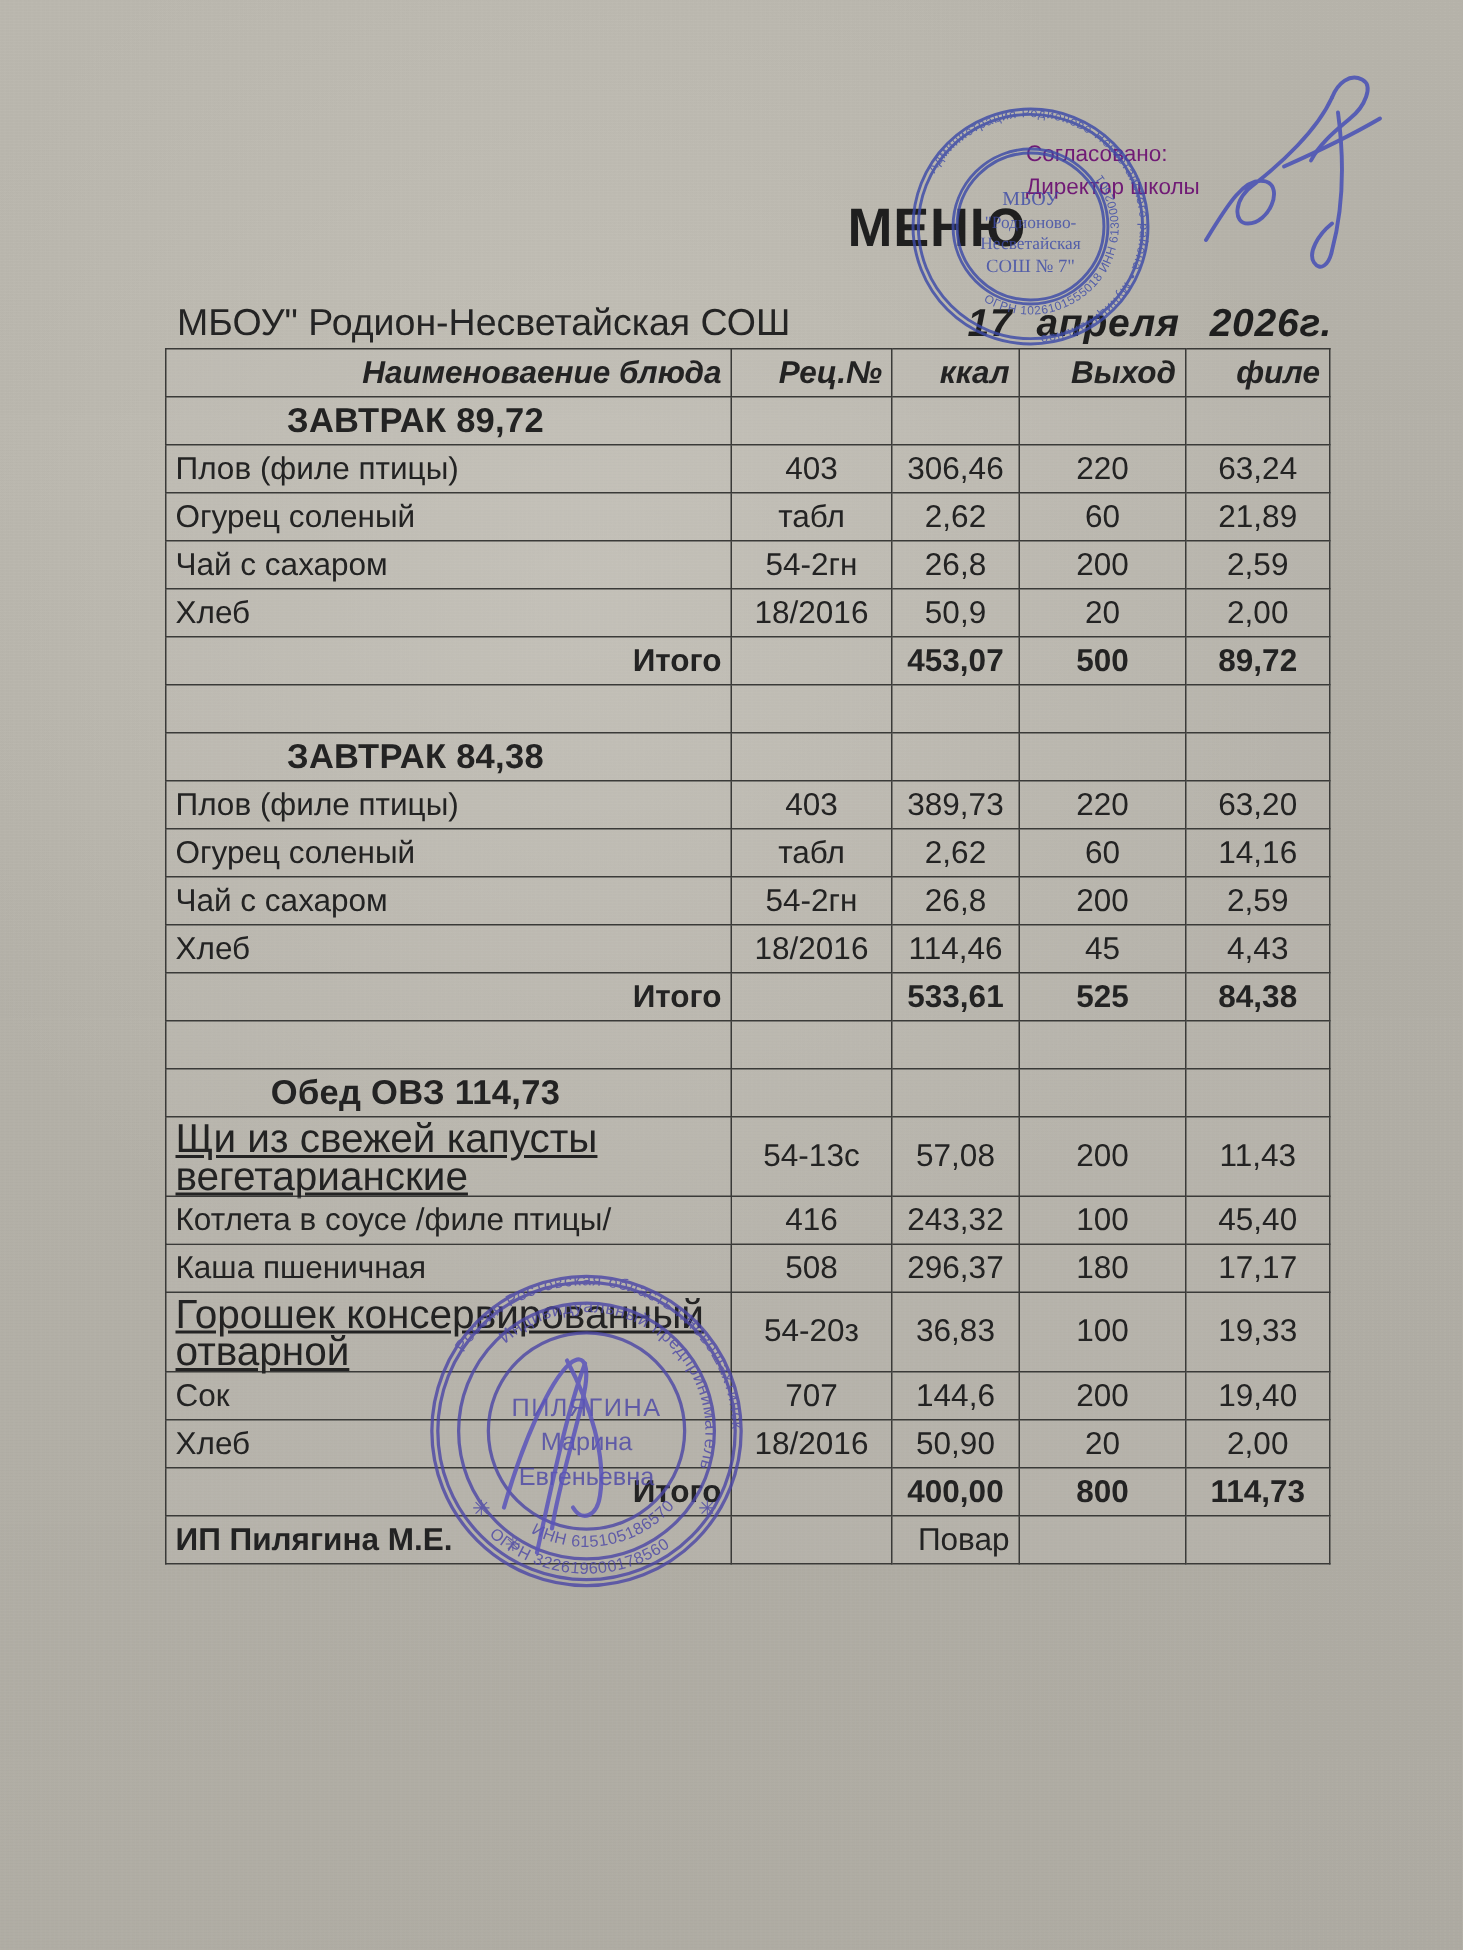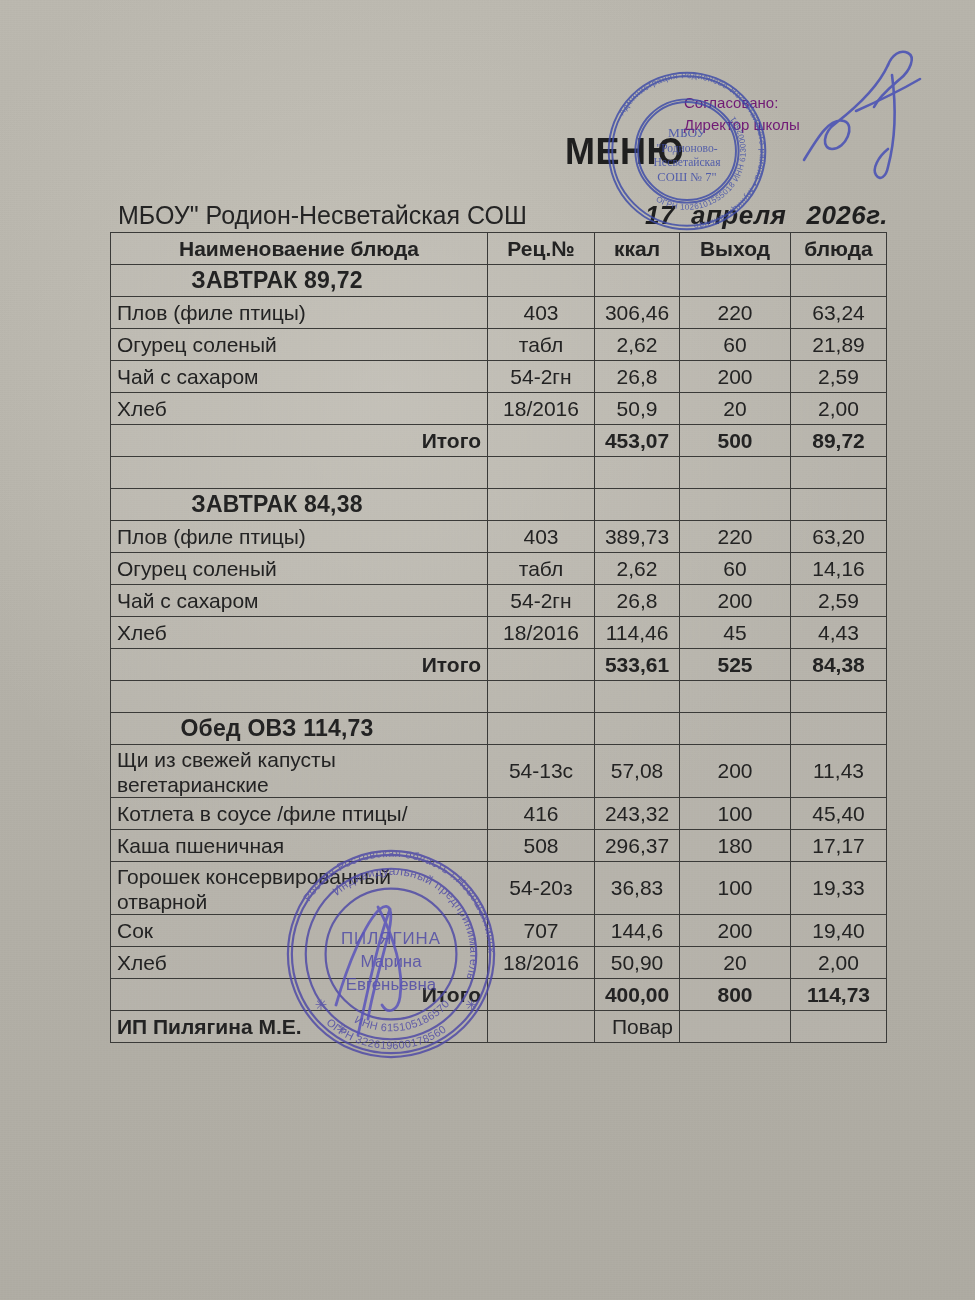--- a/index.html
+++ b/index.html
@@ -64,36 +64,36 @@
     vertical-align:middle;
     background:rgba(196,193,184,.30);
   }
   col.c-name{width:377px;}
   col.c-rec{width:107px;}
   col.c-kcal{width:85px;}
   col.c-out{width:111px;}
   col.c-price{width:96px;}
 
   .hdr td{
-    text-align:center;font-weight:bold;font-size:21px;height:33px;
+    text-align:right;font-weight:bold;font-size:21px;height:33px;font-style:italic;
   }
   .section td{
     height:29px;
   }
   .section .sec-label{
     text-align:center;font-weight:bold;font-size:23px;letter-spacing:.2px;
     padding-right:50px;
   }
   .num{text-align:center;}
   .total td{font-weight:bold;font-size:22px;height:48px;}
   .total .lbl{text-align:right;}
   .gap td{height:9px;border-left:1.6px solid #3a3a38;border-right:1.6px solid #3a3a38;
           border-top:1.6px solid #3a3a38;border-bottom:1.6px solid #3a3a38;}
   .tall td{height:48px;}
-  .two-line .dish{line-height:25px;font-size:21px;padding-top:2px;}
+  .two-line .dish{line-height:25px;font-size:27px;padding-top:2px;text-decoration:underline;}
   .overflow .dish{white-space:nowrap;overflow:visible;position:relative;z-index:3;}
   .footer-row td{height:44px;}
   .footer-row .ip{font-weight:bold;font-size:21px;white-space:nowrap;}
   .footer-row .cook{text-align:right;font-size:21px;}
 
   
   .stamp{position:absolute;border-radius:50%;pointer-events:none;}
   .stamp svg{display:block;}
   .stamp-top{left:598px;top:62px;width:178px;height:178px;opacity:.82;}
   .stamp-bottom{left:277px;top:840px;width:228px;height:228px;opacity:.80;}
@@ -128,21 +128,21 @@
         <col class="c-kcal">
         <col class="c-out">
         <col class="c-price">
     </colgroup>
     <tbody id="tbody">
         <tr class="hdr">
           <td>Наименоваение блюда</td>
           <td>Рец.№</td>
           <td>ккал</td>
           <td>Выход</td>
-          <td>блюда</td>
+          <td>филе</td>
         </tr>
         <tr class="section">
           <td class="sec-label">ЗАВТРАК 89,72</td>
           <td></td>
           <td></td>
           <td></td>
           <td></td>
         </tr>
         <tr class="dish-row">
           <td class="dish">Плов (филе птицы)</td>

